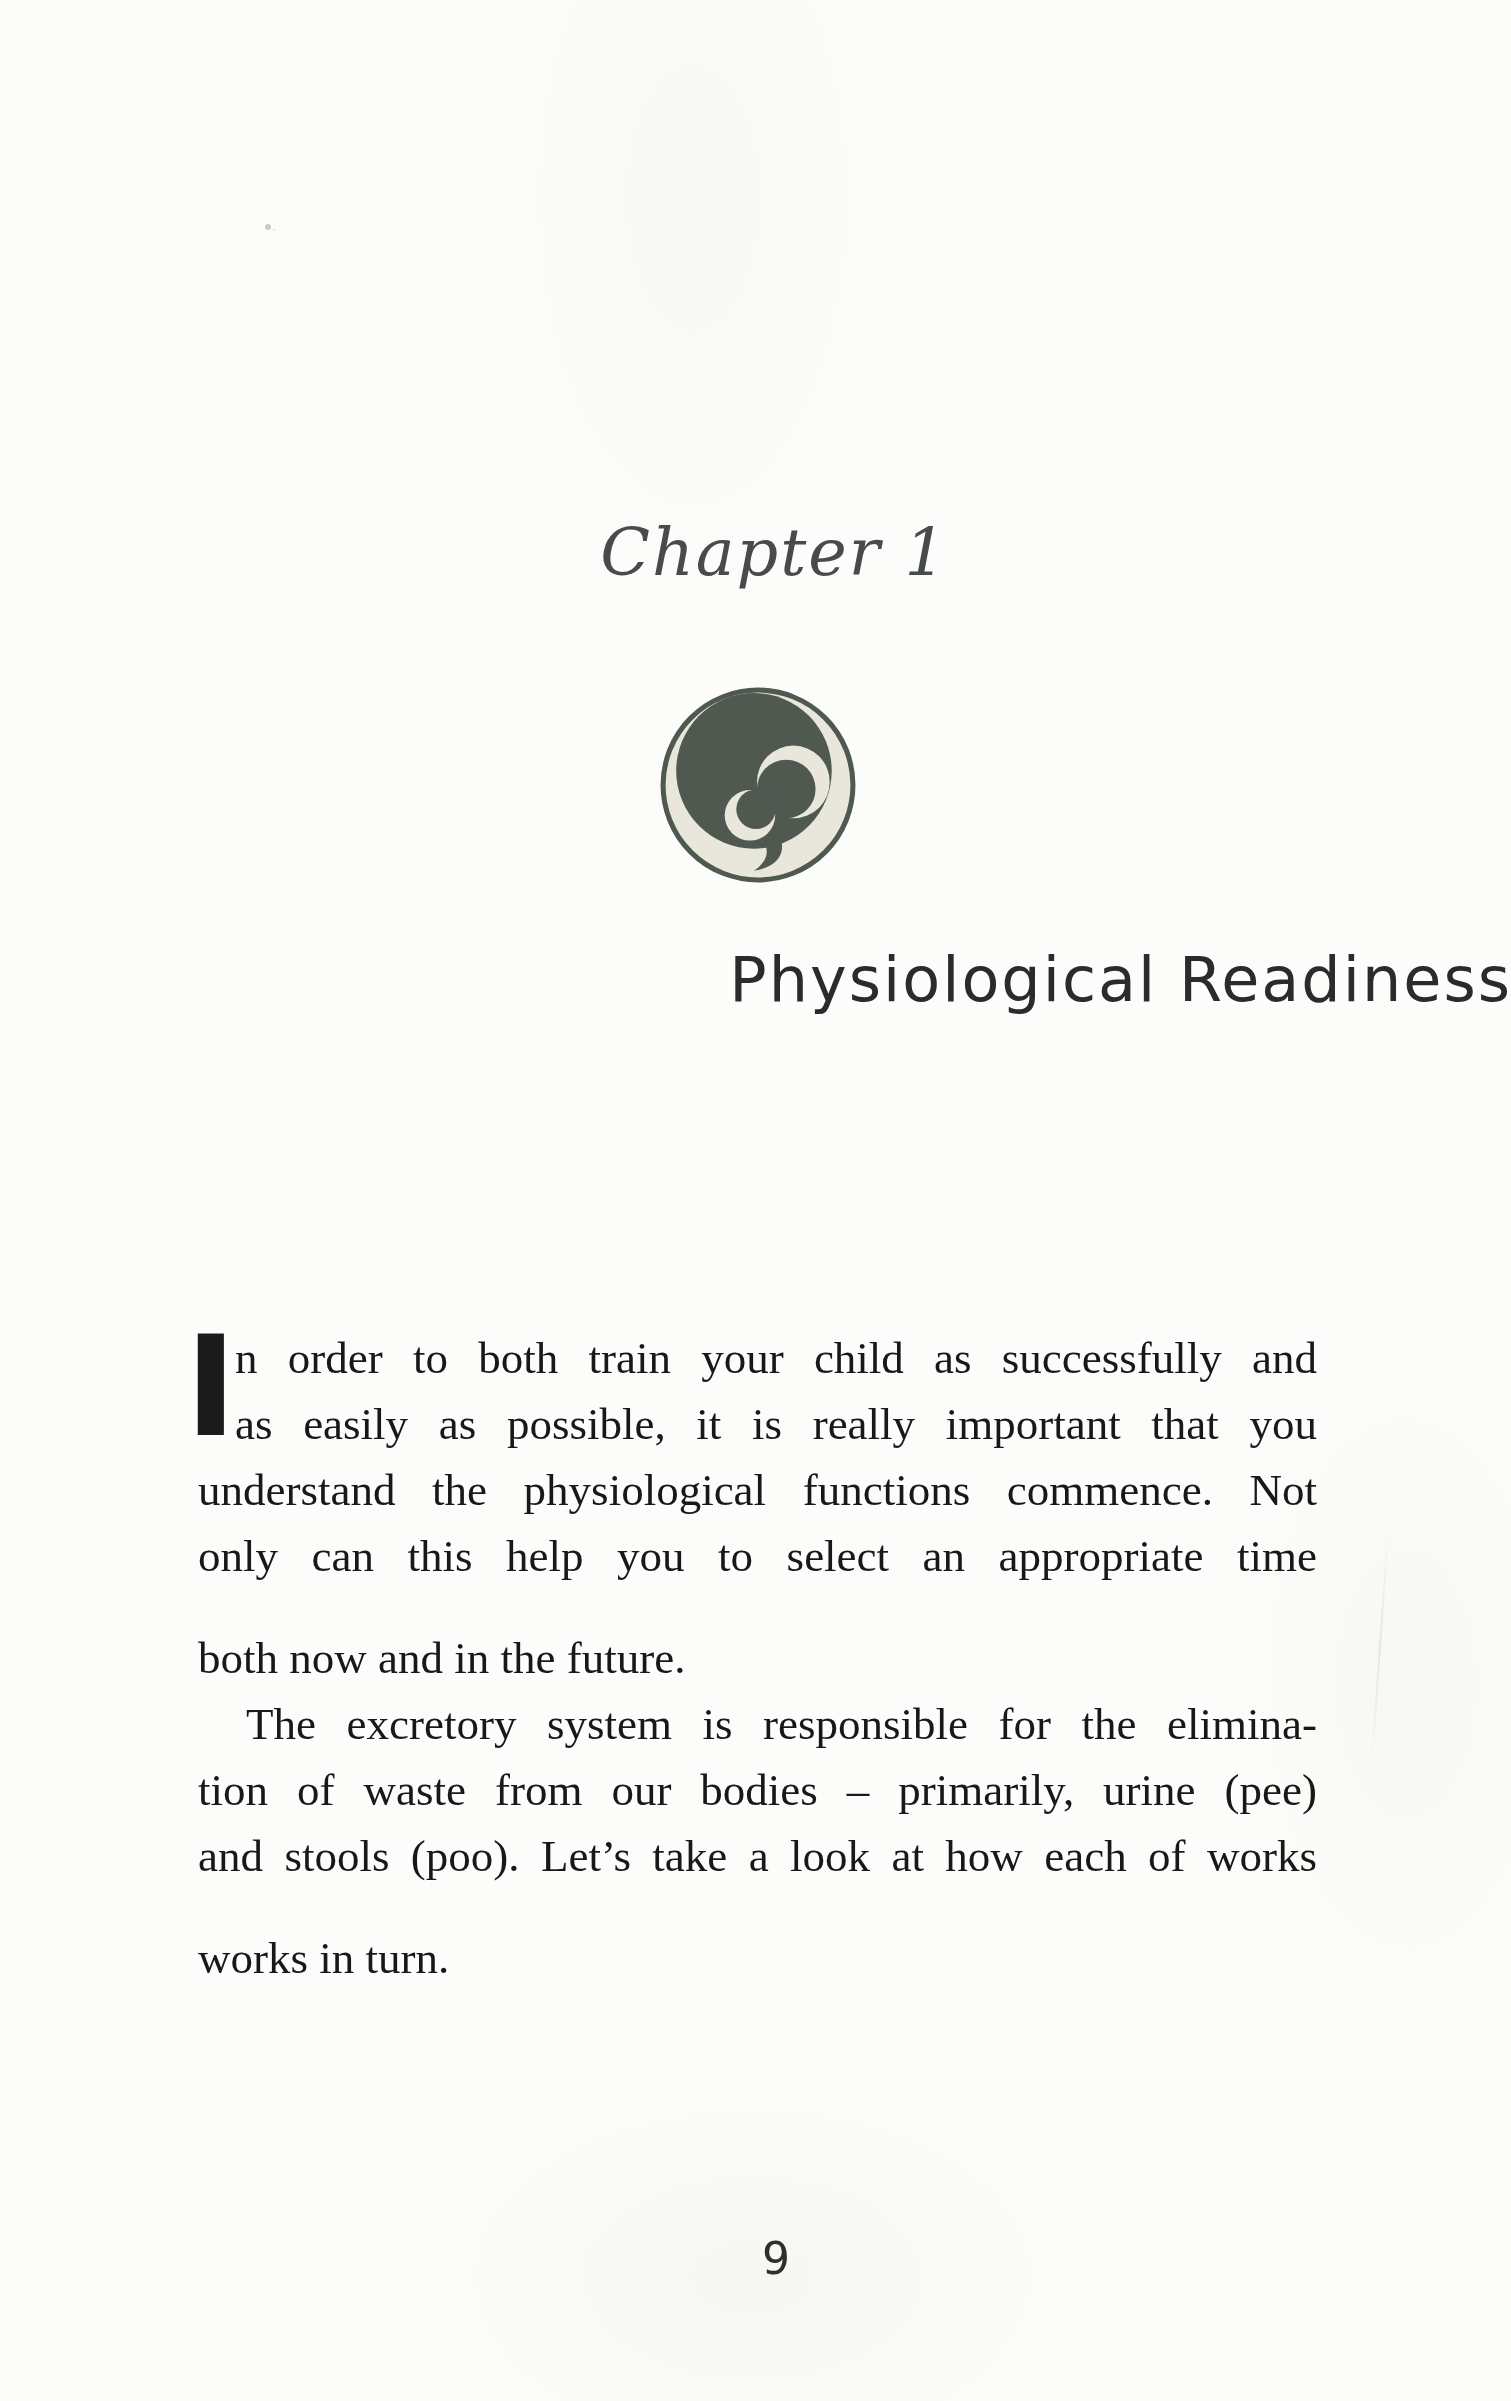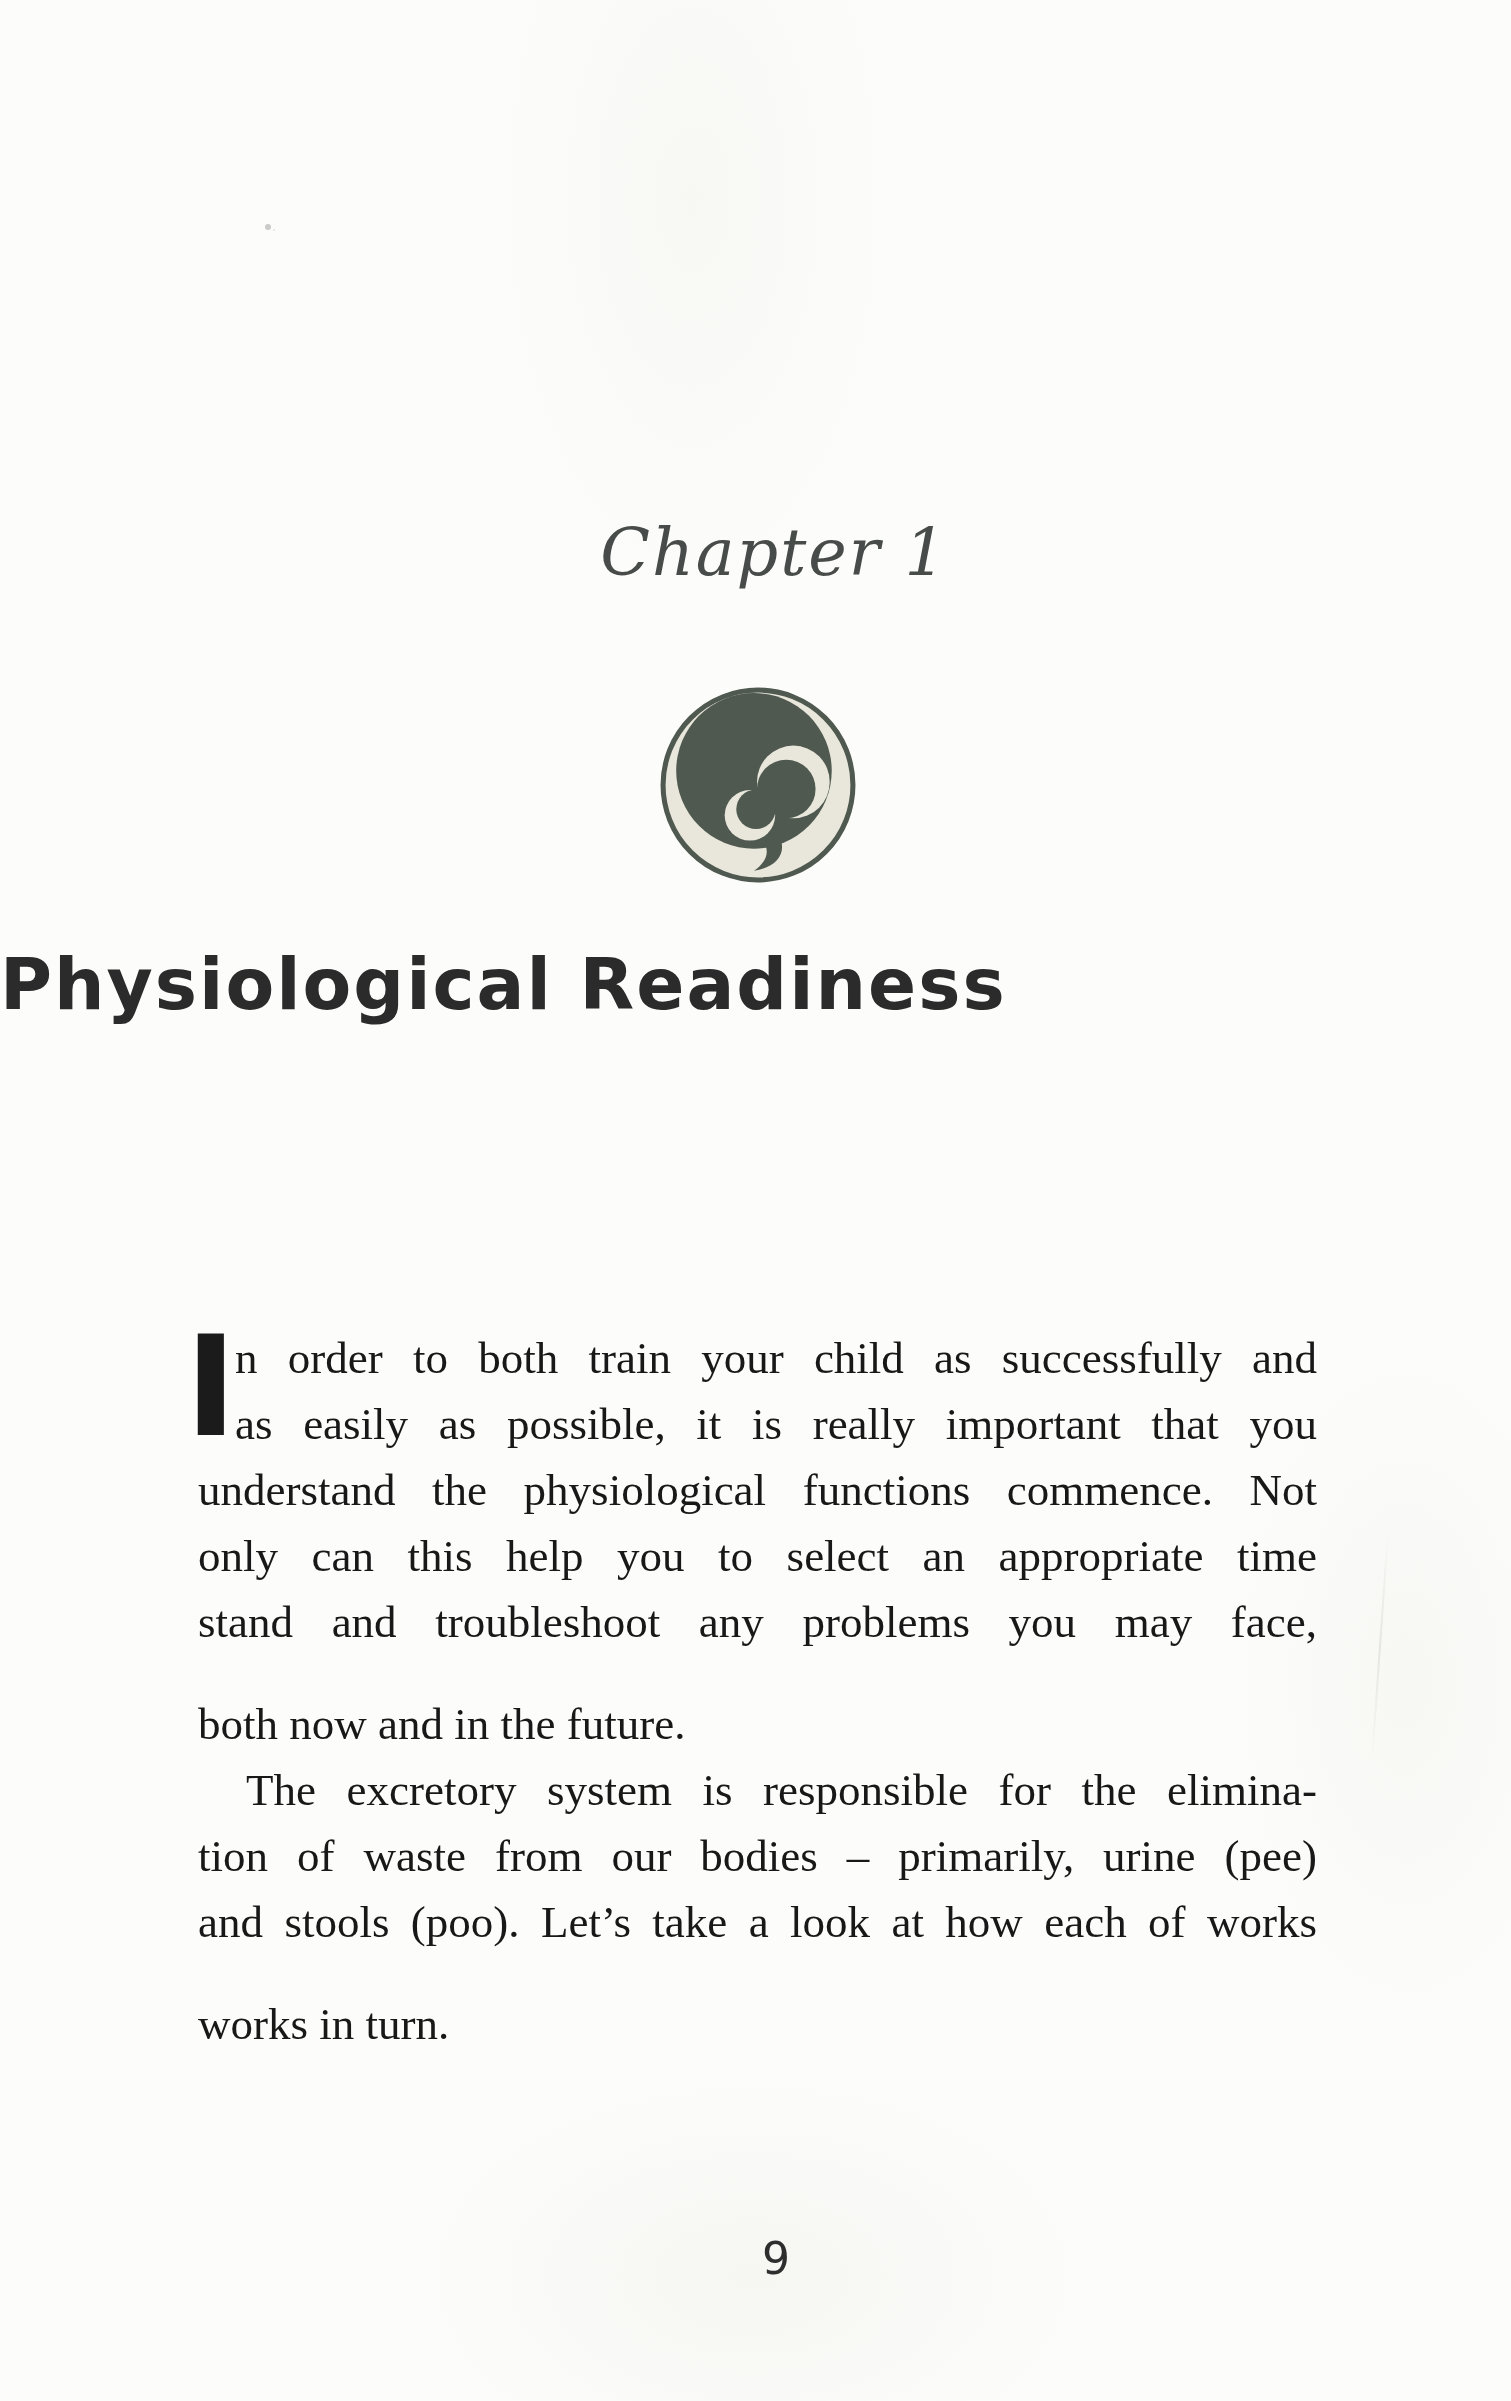--- a/index.html
+++ b/index.html
@@ -27,24 +27,24 @@
     color:#474b49;
     transform:translateX(18px);
   }
   .logo-wrap{
     position:absolute;left:657px;top:684px;
     width:202px;height:202px;
   }
   .logo-wrap svg{width:100%;height:100%;display:block;}
   .page-title{
     position:absolute;left:0;right:0;top:943px;
-    text-align:left;
+    text-align:right;
     font-family:"DejaVu Sans","Liberation Sans",sans-serif;
-    font-weight:700;
-    font-size:71px;
+    font-weight:400;
+    font-size:62px;
     letter-spacing:2px;
     color:#2b2b2b;
     white-space:nowrap;
   }
   .body-text{
     position:absolute;left:198px;top:1325px;
     width:1119px;
     font-size:45px;
     line-height:66px;
     color:#181818;
@@ -114,21 +114,20 @@
 
   <div class="page-title">Physiological Readiness</div>
 
   <div class="body-text">
     <div>
       <span class="dropcap">I</span>
       <div class="bl">n order to both train your child as successfully and</div>
       <div class="bl">as easily as possible, it is really important that you</div>
       <div class="bl">understand the physiological functions commence. Not</div>
       <div class="bl">only can this help you to select an appropriate time</div>
-      <div class="bl">stand and troubleshoot any problems you may face,</div>
       <div class="bl end">both now and in the future.</div>
     </div>
     <div>
       <div class="bl indent">The excretory system is responsible for the elimina-</div>
       <div class="bl">tion of waste from our bodies – primarily, urine (pee)</div>
       <div class="bl">and stools (poo). Let’s take a look at how each of works</div>
       <div class="bl end">works in turn.</div>
     </div>
   </div>
 

